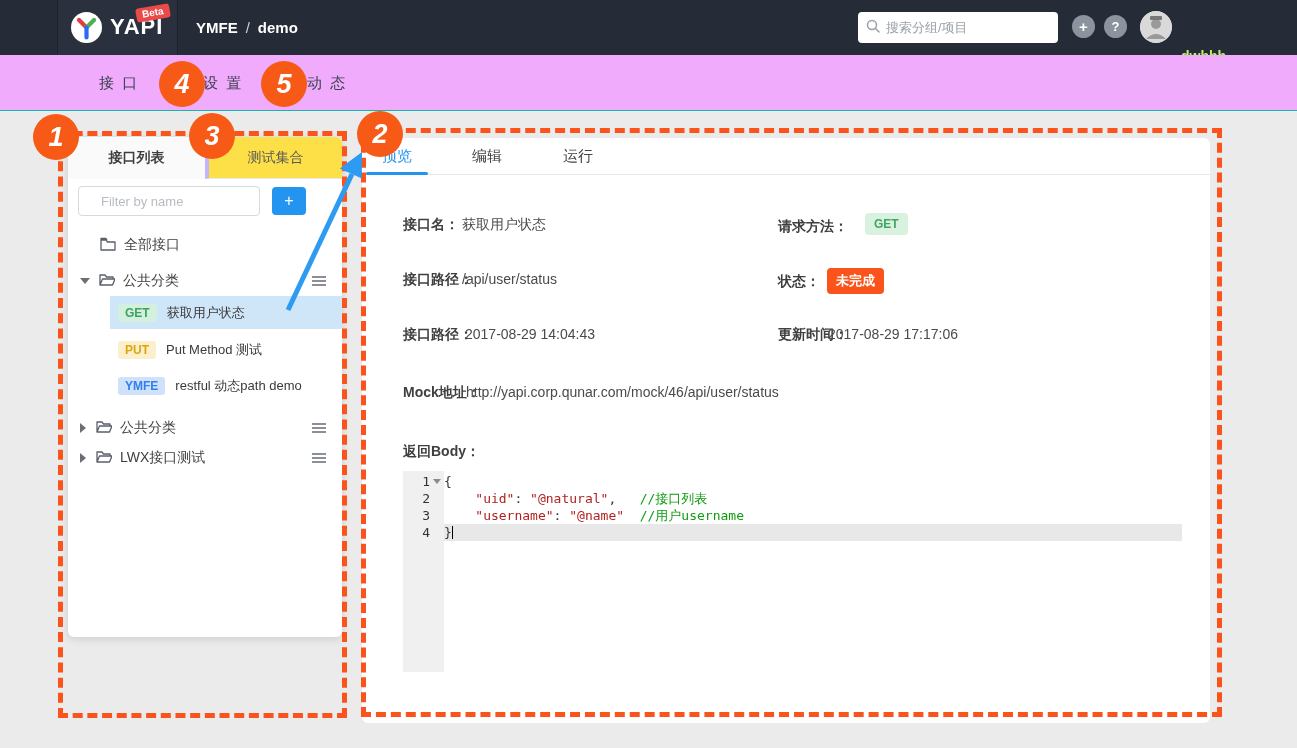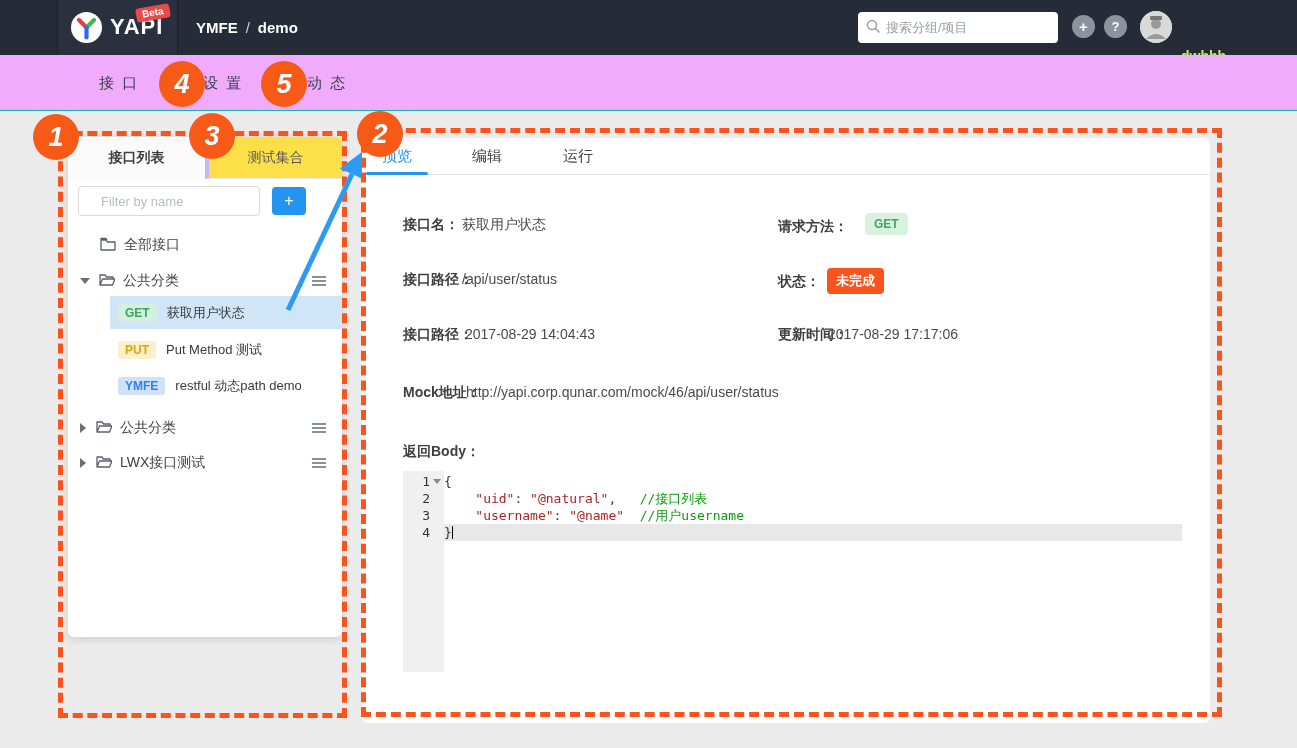--- a/index.html
+++ b/index.html
@@ -218,21 +218,21 @@
           <svg width="14" height="12" viewBox="0 0 14 12">
               <g stroke="#596069" stroke-width="1.4">
                 <line x1="0" y1="2" x2="14" y2="2"></line>
                 <line x1="0" y1="6" x2="14" y2="6"></line>
                 <line x1="0" y1="10" x2="14" y2="10"></line>
               </g>
             </svg>
         </span>
       </div>
 
-      <div class="tree-row" style="margin-top:5px; padding-left:12px;">
+      <div class="tree-row" style="padding-left:12px;">
         <span class="caret right" style="margin-right:10px"></span>
         <span style="margin-right:8px">
           <svg width="16" height="14" viewBox="0 0 16 14">
               <path d="M1 12 V2 h5 l1.5 2 H14 v2 M1 12 l2.5-6 H16 l-2.5 6 Z" fill="none" stroke="#595f6a" stroke-width="1.3" stroke-linejoin="round"></path>
             </svg>
         </span>
         <span>LWX接口测试</span>
         <span class="menu-icon">
           <svg width="14" height="12" viewBox="0 0 14 12">
               <g stroke="#596069" stroke-width="1.4">

